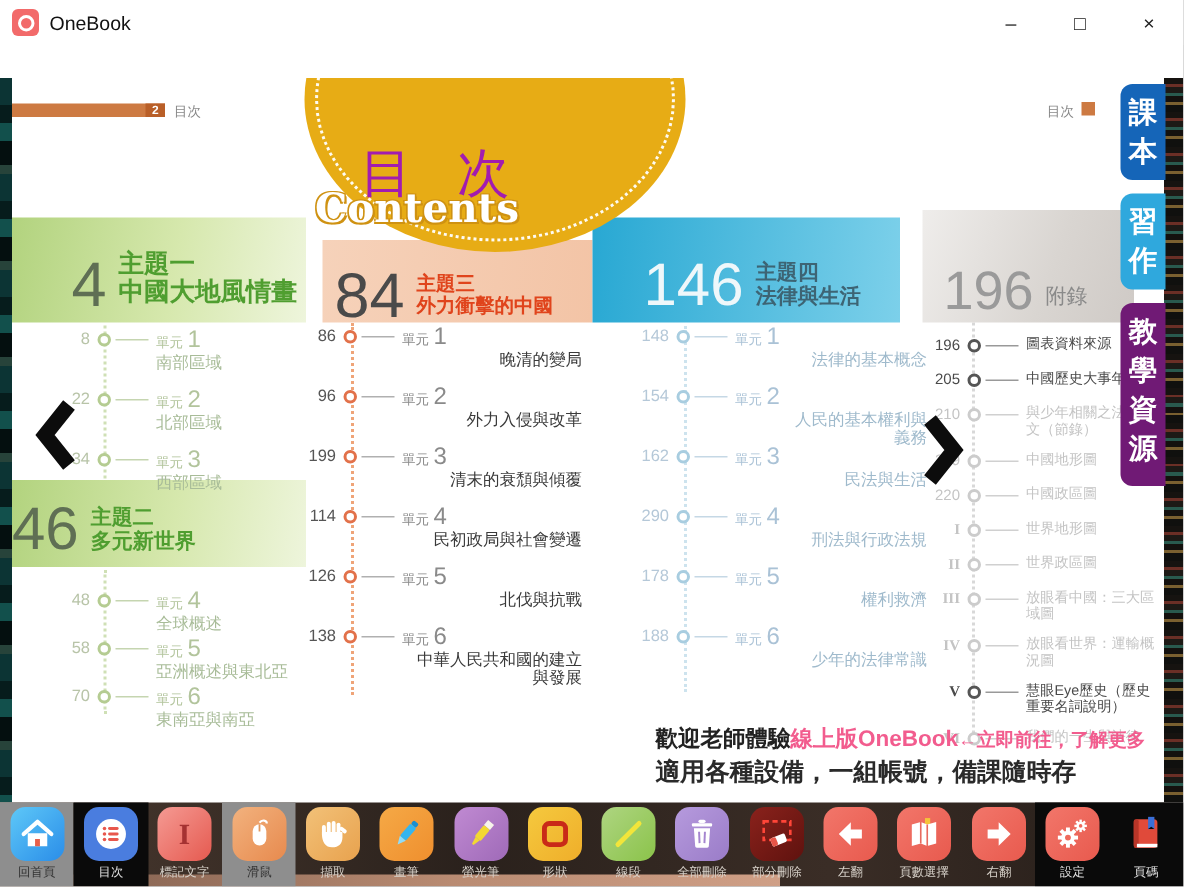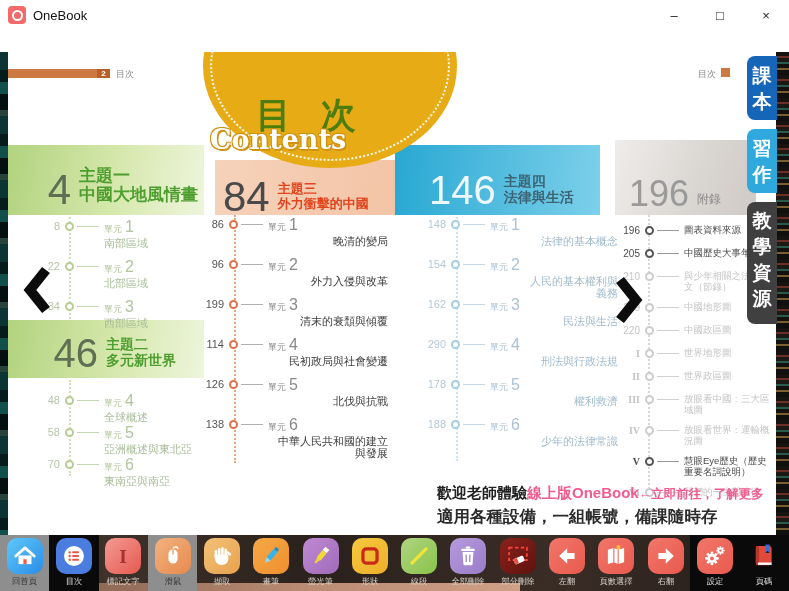--- a/index.html
+++ b/index.html
@@ -23,48 +23,48 @@
     background:repeating-linear-gradient(180deg,#161310 0 4px,#6b2f26 4px 6px,#1d1a16 6px 10px,#295a4e 10px 12px,#14110e 12px 16px,#7a6030 16px 18px,#10100e 18px 23px);}
   
   .tagbar{position:absolute;left:8px;top:17px;width:102px;height:9px;background:#cd7a42;z-index:3;}
   .tagbar b{position:absolute;right:0;top:0;width:13px;height:9px;background:#b95f28;color:#fff;font-size:8px;line-height:9px;text-align:center;font-weight:bold;}
   .taglabel{position:absolute;font-size:9px;color:#888;z-index:3;}
   .tagsq{position:absolute;width:9px;height:9px;background:#cd7a42;z-index:3;}
   
   .bigcircle{position:absolute;left:203px;top:-88px;width:254px;height:204px;border-radius:50%;
     background:#e7ac15;z-index:2;}
   .bigcircle::after{content:"";position:absolute;inset:7px;border:2px dotted rgba(255,255,255,.95);border-radius:50%;}
-  .hd-cjk{position:absolute;left:256px;top:40px;z-index:3;font-size:35px;font-weight:bold;color:#4d7c0f;letter-spacing:10px;}
+  .hd-cjk{position:absolute;left:240px;top:40px;z-index:3;font-size:35px;font-weight:normal;color:#a21caf;letter-spacing:10px;}
   .hd-en{position:absolute;left:210px;top:72px;z-index:3;font-size:27px;font-weight:bold;color:#fff;
     font-family:"DejaVu Serif","Liberation Serif",serif;
     text-shadow:1.5px 1.5px 0 #cf9212,-1px -1px 0 #cf9212,1px -1px 0 #cf9212,-1px 1px 0 #cf9212;}
   
   .tbox{position:absolute;display:flex;align-items:flex-end;z-index:1;box-sizing:border-box;}
   .tbox .n{line-height:.82;}
   .tbox .tt{margin-left:8px;font-weight:bold;line-height:1.15;padding-bottom:2px;}
   .tbox1{left:8px;top:93px;width:196px;height:70px;background:linear-gradient(100deg,#b2d37e,#d6e8ad 55%,#eef5dc);
          justify-content:flex-end;padding:0 6px 8px 0;}
   .tbox1 .n{font-size:42px;color:#5f6f54;}
   .tbox1 .tt{font-size:17px;color:#4f9e30;margin-top:25px;}
   .tbox2{left:8px;top:268px;width:196px;height:58px;background:linear-gradient(100deg,#b2d37e,#d6e8ad 55%,#eef5dc);
-         justify-content:flex-end;padding:0 28px 8px 0;}
+         padding:0 28px 8px 0;}
   .tbox2 .n{font-size:40px;color:#5f6f54;}
   .tbox2 .tt{font-size:14px;color:#4f9e30;}
   .tbox3{left:215px;top:108px;width:180px;height:55px;background:linear-gradient(95deg,#f6d2ba,#f3c4a6);
          padding:0 0 1px 8px;}
   .tbox3 .n{font-size:42px;color:#4a4a4a;}
   .tbox3 .tt{font-size:13px;color:#e0441c;}
   .tbox4{left:395px;top:93px;width:205px;height:70px;background:linear-gradient(95deg,#28a8d3,#7cd0ea);
          padding:0 0 8px 34px;}
   .tbox4 .n{font-size:40px;color:#eef7fa;}
   .tbox4 .tt{font-size:14px;color:#3d6474;}
   .tbox5{left:615px;top:88px;width:141px;height:75px;background:linear-gradient(110deg,#efedeb,#d9d5d1 60%,#cfcac6);
          padding:0 0 6px 14px;}
   .tbox5 .n{font-size:36px;color:#9a9a9a;}
-  .tbox5 .tt{font-size:12px;color:#8a8a8a;font-weight:normal;}
+  .tbox5 .tt{font-size:14px;color:#8a8a8a;font-weight:normal;font-family:Liberation Mono, monospace;}
   
   .vline{position:absolute;width:0;border-left:2px dotted #ccc;z-index:0;}
   
   .clist{position:absolute;z-index:1;}
   .titem{display:flex;align-items:flex-start;}
   .pg{text-align:right;font-size:11px;line-height:13px;}
   .ring{width:5px;height:5px;border:2px solid #bbb;border-radius:50%;background:#fff;margin:2px 0 0 5px;flex:none;}
   .dash{width:22px;border-top:1px solid #bbb;margin:6px 0 0 3px;flex:none;}
   .txt{margin-left:5px;}
   .u{display:block;line-height:13px;}
@@ -107,21 +107,21 @@
   .promo .l1{font-size:15px;font-weight:bold;color:#222;line-height:21px;text-align:right;}
   .promo .hl1{color:#f25c8e;}
   .promo .hl2{color:#f25c8e;font-size:12.5px;}
   .promo .l2{font-size:16.5px;font-weight:bold;color:#2a2a2a;line-height:23px;}
   
   .vtab{position:absolute;right:12px;width:30px;border-radius:8px 0 0 8px;z-index:7;
         color:#fff;font-weight:bold;font-size:19px;line-height:26px;text-align:center;
         word-break:break-all;padding-top:7px;box-sizing:border-box;}
   .vtab1{top:4px;height:64px;background:#1565b8;}
   .vtab2{top:77px;height:64px;background:#2fa8dd;}
-  .vtab3{top:150px;height:122px;background:#404040;font-family:Liberation Mono, monospace;}
+  .vtab3{top:150px;height:122px;background:#701a75;}
   
   .toolbar{position:absolute;left:0;bottom:0;width:100%;height:56px;display:flex;z-index:8;
     background:linear-gradient(90deg,#4a3a30,#2a211c 40%,#3a2d26 70%,#241c18);}
   .deskstrip{position:absolute;left:0;bottom:0;width:520px;height:8px;
     background:linear-gradient(90deg,#7a5a4a,#b98b72 58%,#cf9f86);z-index:0;}
   .tool{flex:1;display:flex;flex-direction:column;align-items:center;padding-top:3px;position:relative;z-index:1;}
   .tool .tile{width:36px;height:36px;border-radius:10px;display:flex;align-items:center;justify-content:center;flex:none;}
   .tool .tlabel{font-size:9px;color:#d8d2ca;margin-top:1px;white-space:nowrap;transform:scale(.92);}
   .panel-gray{background:#8e8e8e;}
   .panel-gray .tlabel{color:#333;}

